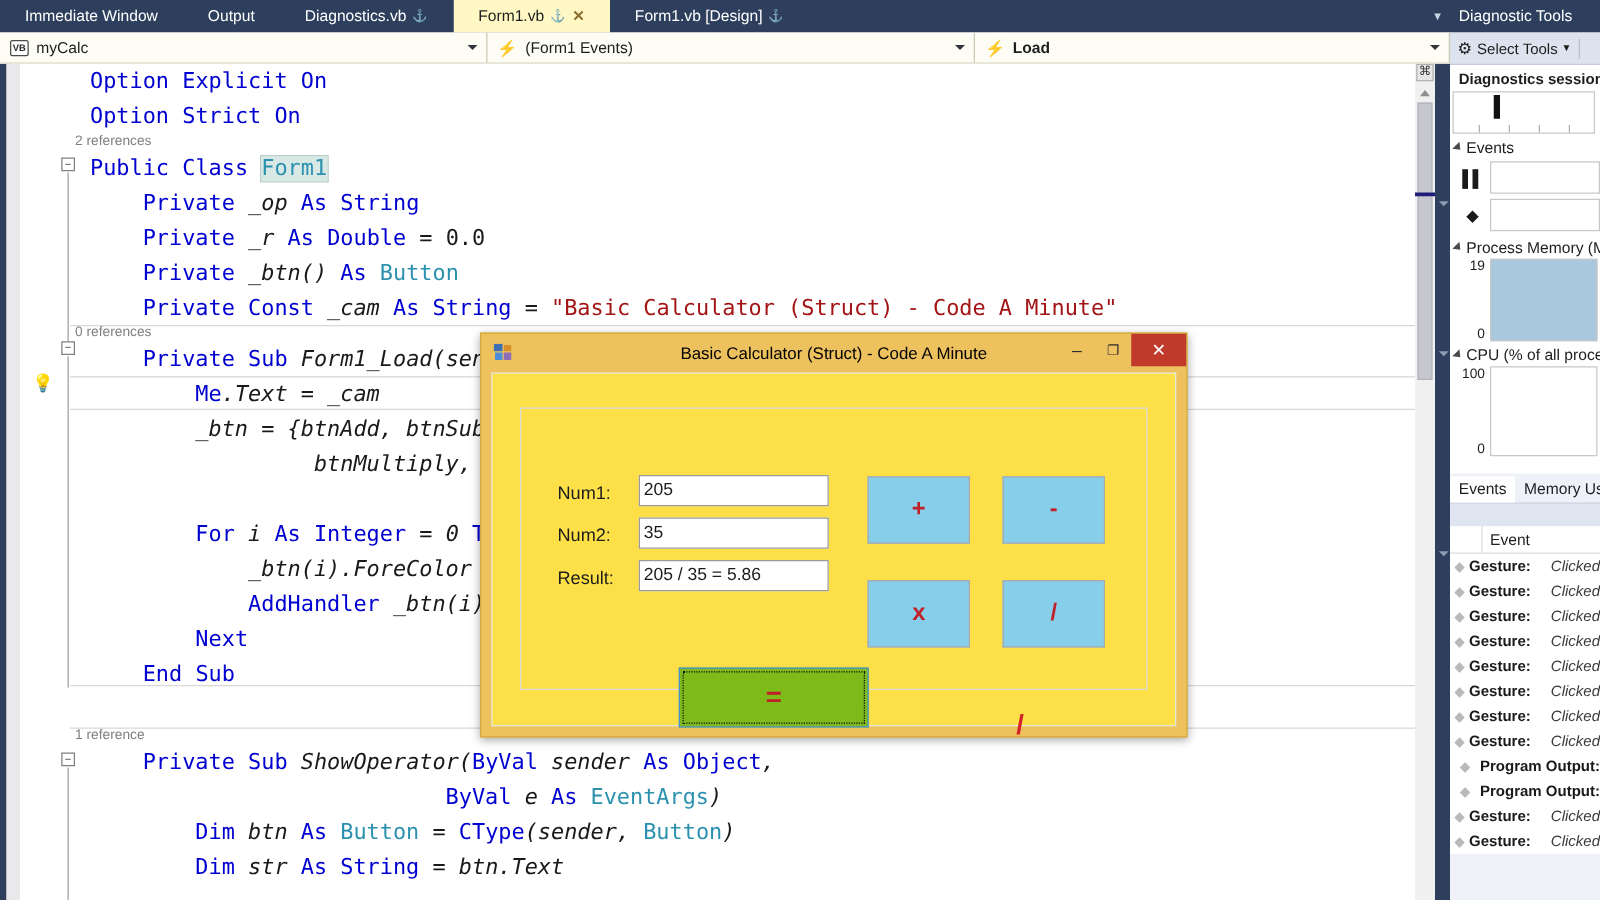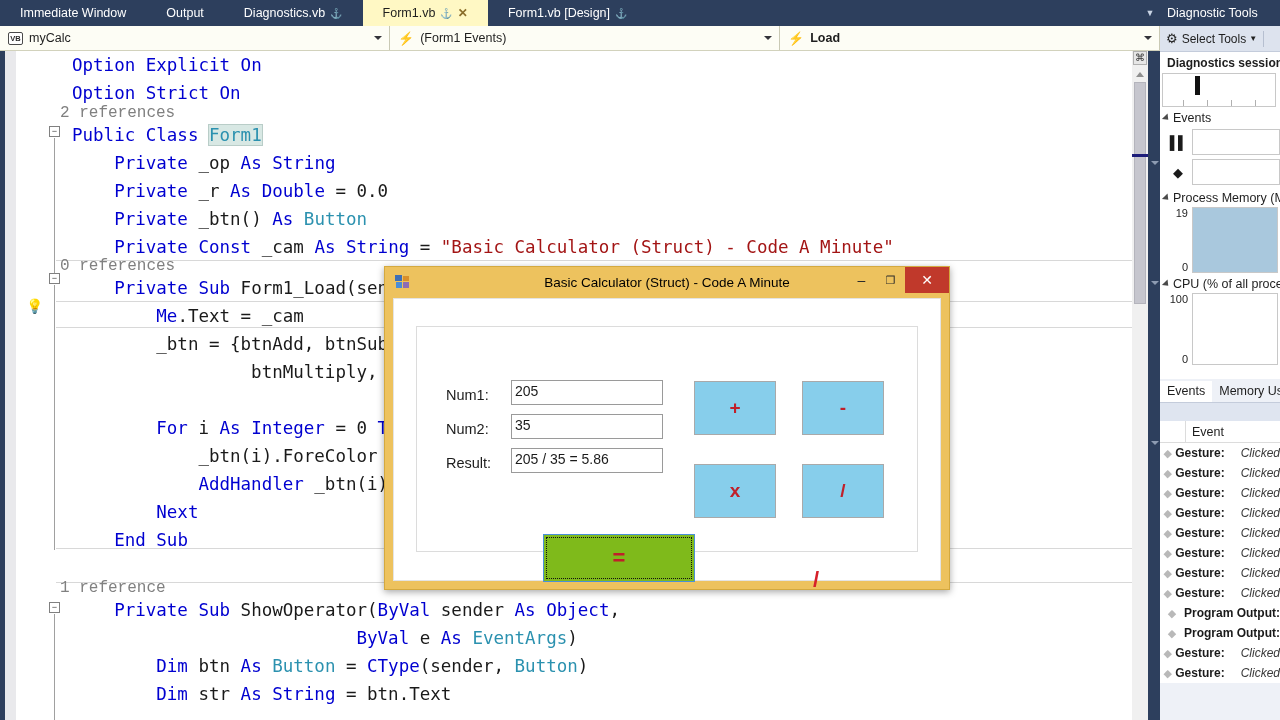--- a/index.html
+++ b/index.html
@@ -81,28 +81,28 @@
   }
   .code {
     position: absolute; left: 56px; top: 0; right: 0; height: 100%;
     font-family: "DejaVu Sans Mono", monospace;
     font-size: 17.5px; line-height: 28px;
     white-space: pre; color: #1a1a1a;
   }
   .ln { position: absolute; left: 16px; height: 28px; white-space: pre; }
   .refline {
     position: absolute; left: 4px; height: 13px;
-    font-family: Liberation Mono, monospace;
-    font-size: 16px; color: #808080; line-height: 13px;
+    font-family: Liberation Sans, sans-serif;
+    font-size: 11px; color: #808080; line-height: 13px;
   }
   .kw   { color: #0000d0; }
   .type { color: #2b91af; }
   .str  { color: #a31515; }
   .num  { color: #1a1a1a; }
-  .id   { color: #1a1a1a; }
+  .id   { color: #1a1a1a; font-style: italic; }
   .hl   { background: #d8e8e4; outline: 1px solid #b9cdc8; }
 
   
   .collapse {
     position: absolute; width: 11px; height: 11px;
     border: 1px solid #808080; background: #fff;
     font-size: 9px; line-height: 9px; text-align: center; color: #404040;
     font-family: "Liberation Sans", sans-serif;
   }
   .vline { position: absolute; width: 1px; background: #a0a0a0; }
@@ -170,21 +170,21 @@
   .calc-btns { position: absolute; right: 0; top: 0; display: flex; height: 31px; }
   .cbtn {
     width: 29px; height: 26px; display:flex; align-items:center; justify-content:center;
     font-size: 13px; color: #2b2b2b;
   }
   .cbtn.min { font-size: 14px; }
   .cbtn.max { font-size: 11px; }
   .cbtn.close { background: #c0392b; color:#fff; width: 44px; height: 26px; font-size: 14px; }
   .calc-body {
     position: absolute; left: 8px; top: 31px; right: 8px; bottom: 8px;
-    background: #ffffff; border: 1px solid #e4e4e4;
+    background: #fde047; border: 1px solid #e4e4e4;
   }
   .groupbox {
     position: absolute; left: 22px; top: 27px; right: 22px; bottom: 28px;
     border: 1px solid #dcdcdc;
   }
   .flabel {
     position: absolute; font-size: 14.5px; color: #1d1d1d;
     font-family: "Liberation Sans", sans-serif;
   }
   .ftext {

